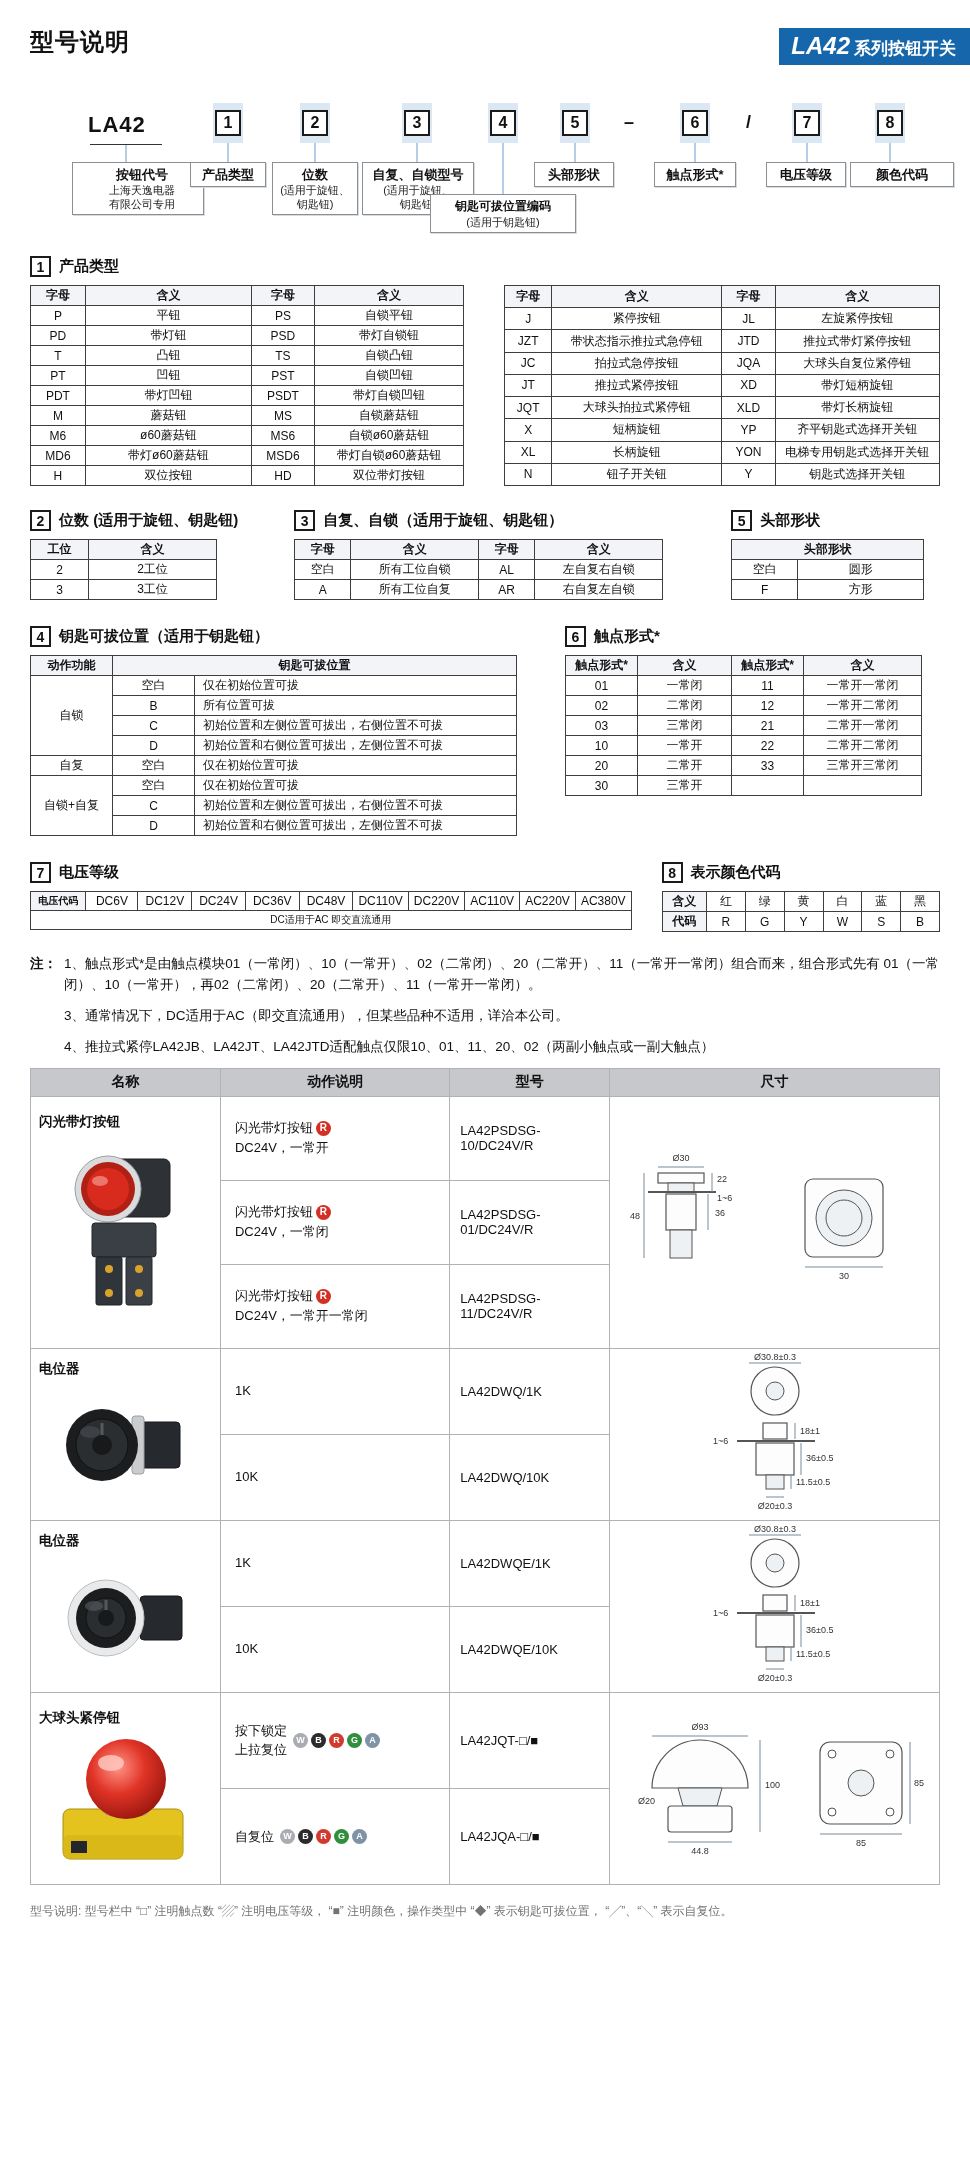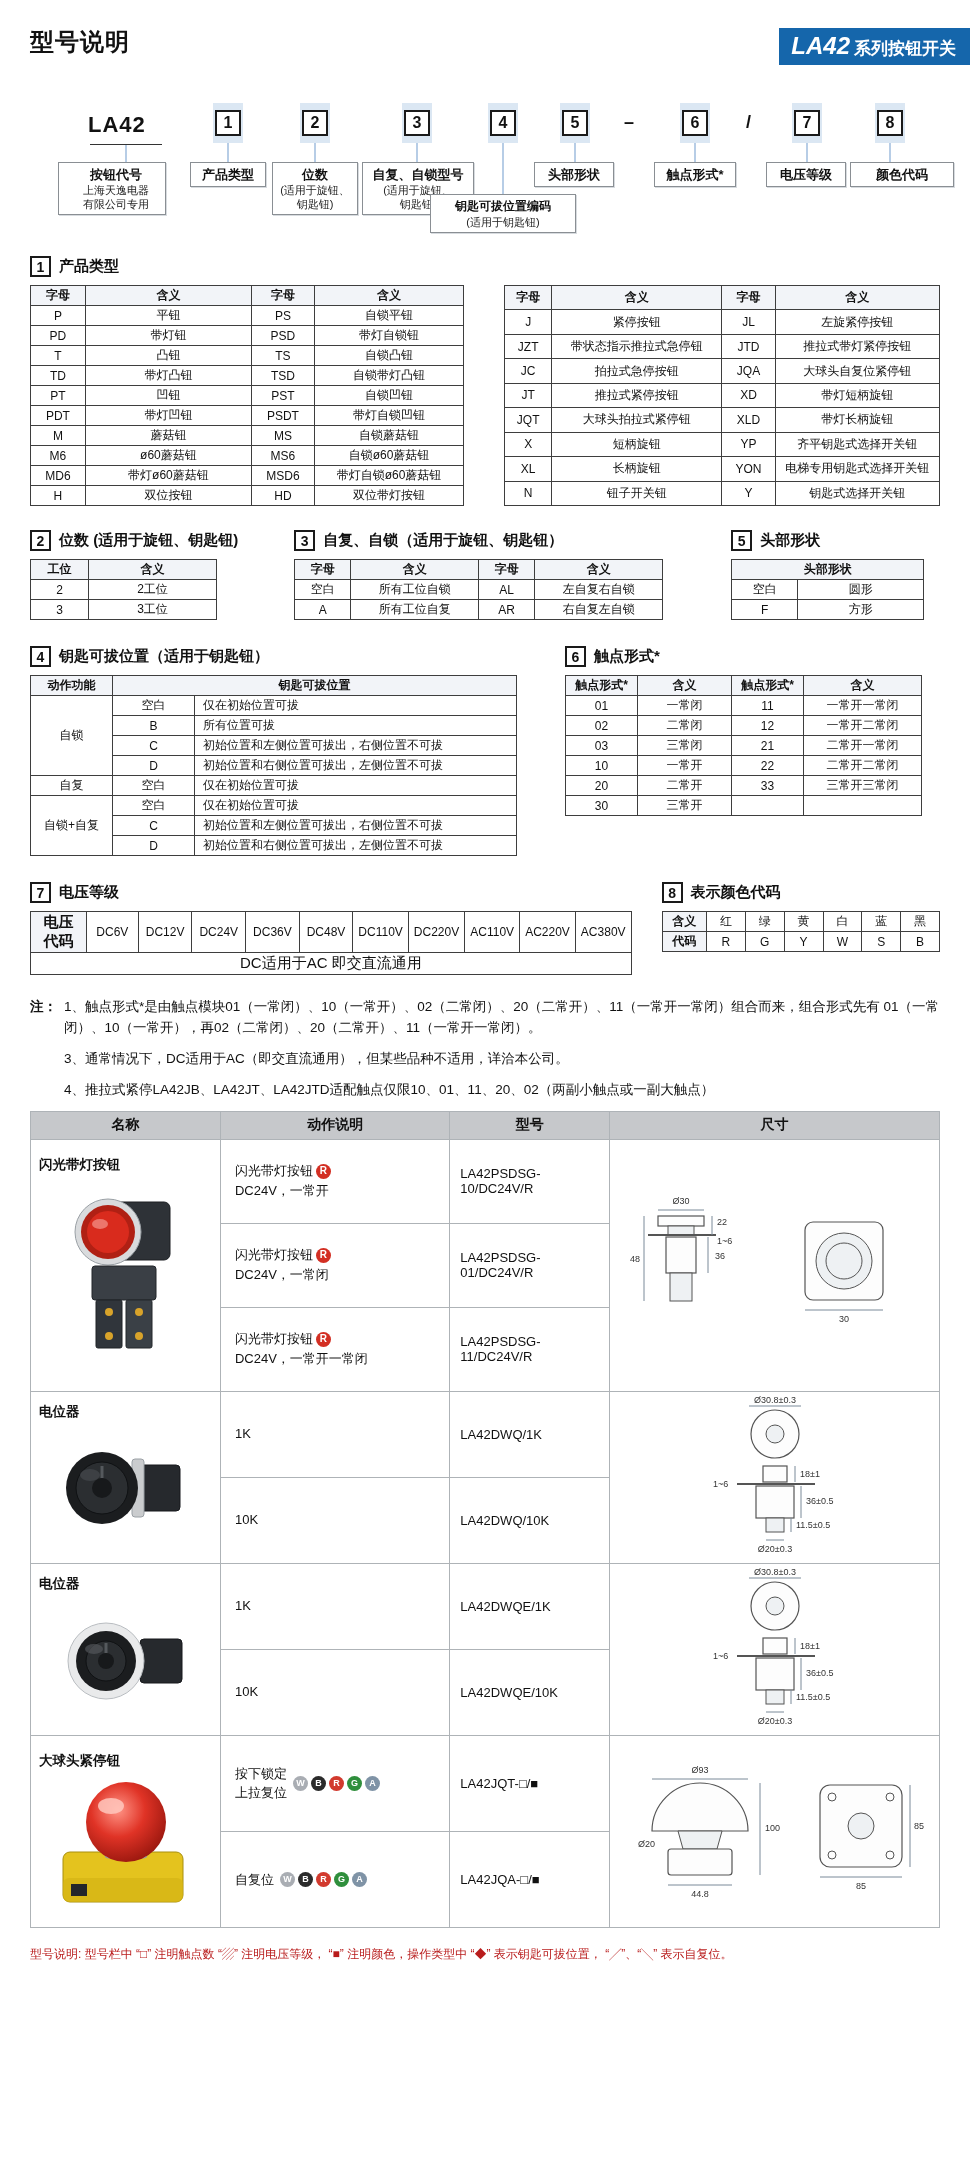--- a/index.html
+++ b/index.html
@@ -36,21 +36,21 @@
   table.spec td.lft { text-align:left; padding-left:8px; }
   .row-flex { display:flex; }
   .t-s1l { width:450px; } .t-s1l td:nth-child(1){width:56px} .t-s1l td:nth-child(2){width:174px} .t-s1l td:nth-child(3){width:64px} .t-s1l td:nth-child(4){width:156px}
   .t-s1r { width:452px; margin-left:40px; } .t-s1r td:nth-child(1){width:48px} .t-s1r td:nth-child(2){width:178px} .t-s1r td:nth-child(3){width:54px} .t-s1r td:nth-child(4){width:172px}
   .t-s2 td:nth-child(1){width:58px} .t-s2 td:nth-child(2){width:128px}
   .t-s3 td:nth-child(1){width:56px} .t-s3 td:nth-child(2){width:128px} .t-s3 td:nth-child(3){width:56px} .t-s3 td:nth-child(4){width:128px}
   .t-s5 td:nth-child(1){width:66px} .t-s5 td:nth-child(2){width:126px}
   .t-s4 td:nth-child(1){width:82px}
   .t-s4 .c-code{width:66px} .t-s4 .c-desc{width:322px}
   .t-s6 td:nth-child(1){width:72px} .t-s6 td:nth-child(2){width:94px} .t-s6 td:nth-child(3){width:72px} .t-s6 td:nth-child(4){width:118px}
-  .t-s7 td{width:55px} .t-s7 td:first-child{width:66px; font-size:15px;}
+  .t-s7 td{width:55px} .t-s7 td:first-child{width:66px; font-size:10px;}
   .t-s8 td{width:40px} .t-s8 td:first-child{width:46px}
   .cols-row { display:flex; align-items:flex-start; }
 
   
   .notes { margin-top:22px; font-size:13.5px; line-height:1.55; }
   .note-row { display:flex; margin-bottom:10px; }
   .note-prefix { font-weight:bold; flex:0 0 34px; }
   .note-item { flex:1; }
   .note-item.indent { margin-left:34px; }
   .note-wrap2 { padding-left:18px; }
@@ -76,21 +76,21 @@
   .act-flex { display:flex; align-items:center; }
   .act-lines { line-height:19px; }
 
   
   svg text { font-family:"Liberation Sans", sans-serif; font-size:9px; fill:#333; }
   svg .dimline { stroke:#7a8a99; stroke-width:1; }
   svg .shape { stroke:#555; stroke-width:1.2; fill:#fdfdfd; }
   svg .shape2 { stroke:#555; stroke-width:1; fill:#eef1f3; }
 
   
-  .footer { margin-top:18px; font-size:12px; color:#b91c1c; }
+  .footer { margin-top:18px; font-size:12px; color:#737373; }
 </style>
 </head>
 <body>
 
 <div class="page">
 
   <div class="hdr">
     <div class="title">型号说明</div>
     <div class="badge" style="background-color: rgb(21, 102, 171);">
       <span class="badge-model">LA42</span>
@@ -116,21 +116,21 @@
     <div class="numbox" style="left:272px;">2</div>
     <div class="numbox" style="left:374px;">3</div>
     <div class="numbox" style="left:460px;">4</div>
     <div class="numbox" style="left:532px;">5</div>
     <div class="dg-sep" style="left:594px;">–</div>
     <div class="numbox" style="left:652px;">6</div>
     <div class="dg-sep" style="left:716px;">/</div>
     <div class="numbox" style="left:764px;">7</div>
     <div class="numbox" style="left:847px;">8</div>
 
-    <div class="dlabel" style="left:28px; top:88px; width:108px;padding-left:10px;">
+    <div class="dlabel" style="left:42px; top:88px; width:132px;padding-left:10px;">
       <div class="dlabel-t">按钮代号</div>
       <div class="dlabel-s">上海天逸电器</div>
       <div class="dlabel-s">有限公司专用</div>
     </div>
     <div class="dlabel" style="left:160px; top:88px; width:76px;">
       <div class="dlabel-t">产品类型</div>
     </div>
     <div class="dlabel" style="left:242px; top:88px; width:86px;">
       <div class="dlabel-t">位数</div>
       <div class="dlabel-s">(适用于旋钮、</div>
@@ -184,26 +184,20 @@
             <td>PD</td>
             <td>带灯钮</td>
             <td>PSD</td>
             <td>带灯自锁钮</td>
           </tr>
           <tr>
             <td>T</td>
             <td>凸钮</td>
             <td>TS</td>
             <td>自锁凸钮</td>
-          </tr>
-          <tr>
-            <td>TD</td>
-            <td>带灯凸钮</td>
-            <td>TSD</td>
-            <td>自锁带灯凸钮</td>
           </tr>
           <tr>
             <td>PT</td>
             <td>凹钮</td>
             <td>PST</td>
             <td>自锁凹钮</td>
           </tr>
           <tr>
             <td>PDT</td>
             <td>带灯凹钮</td>

